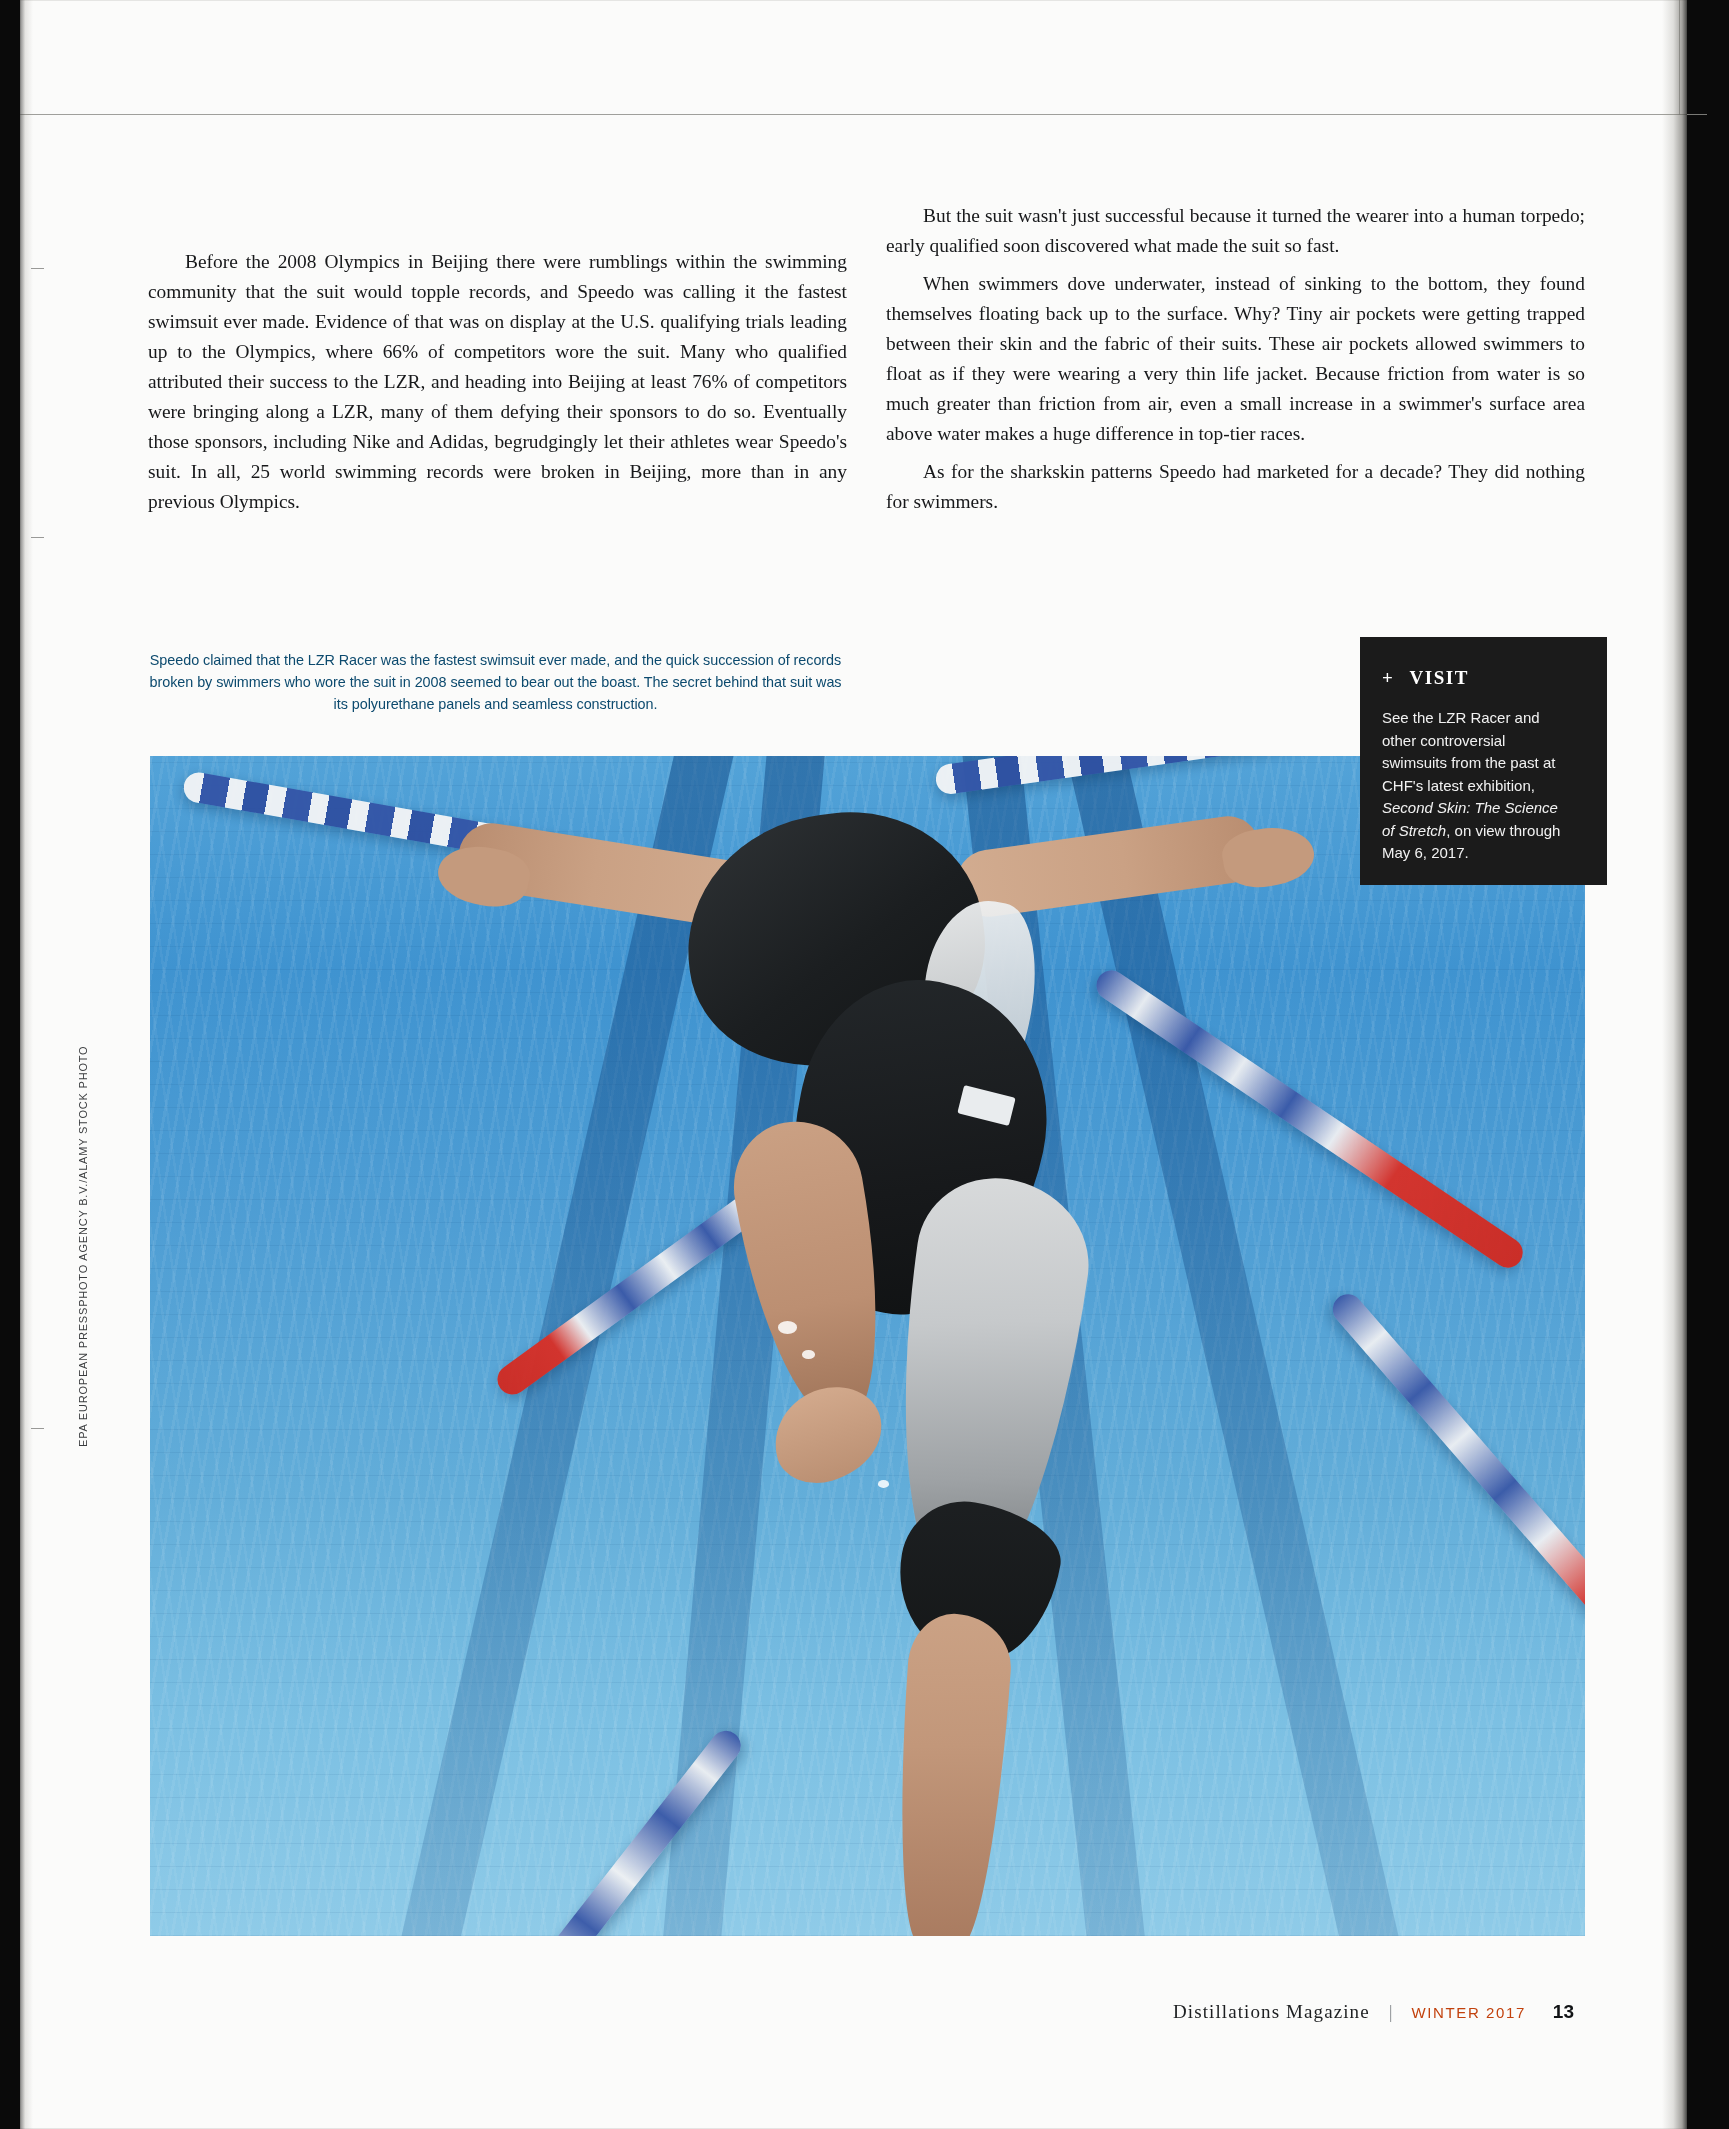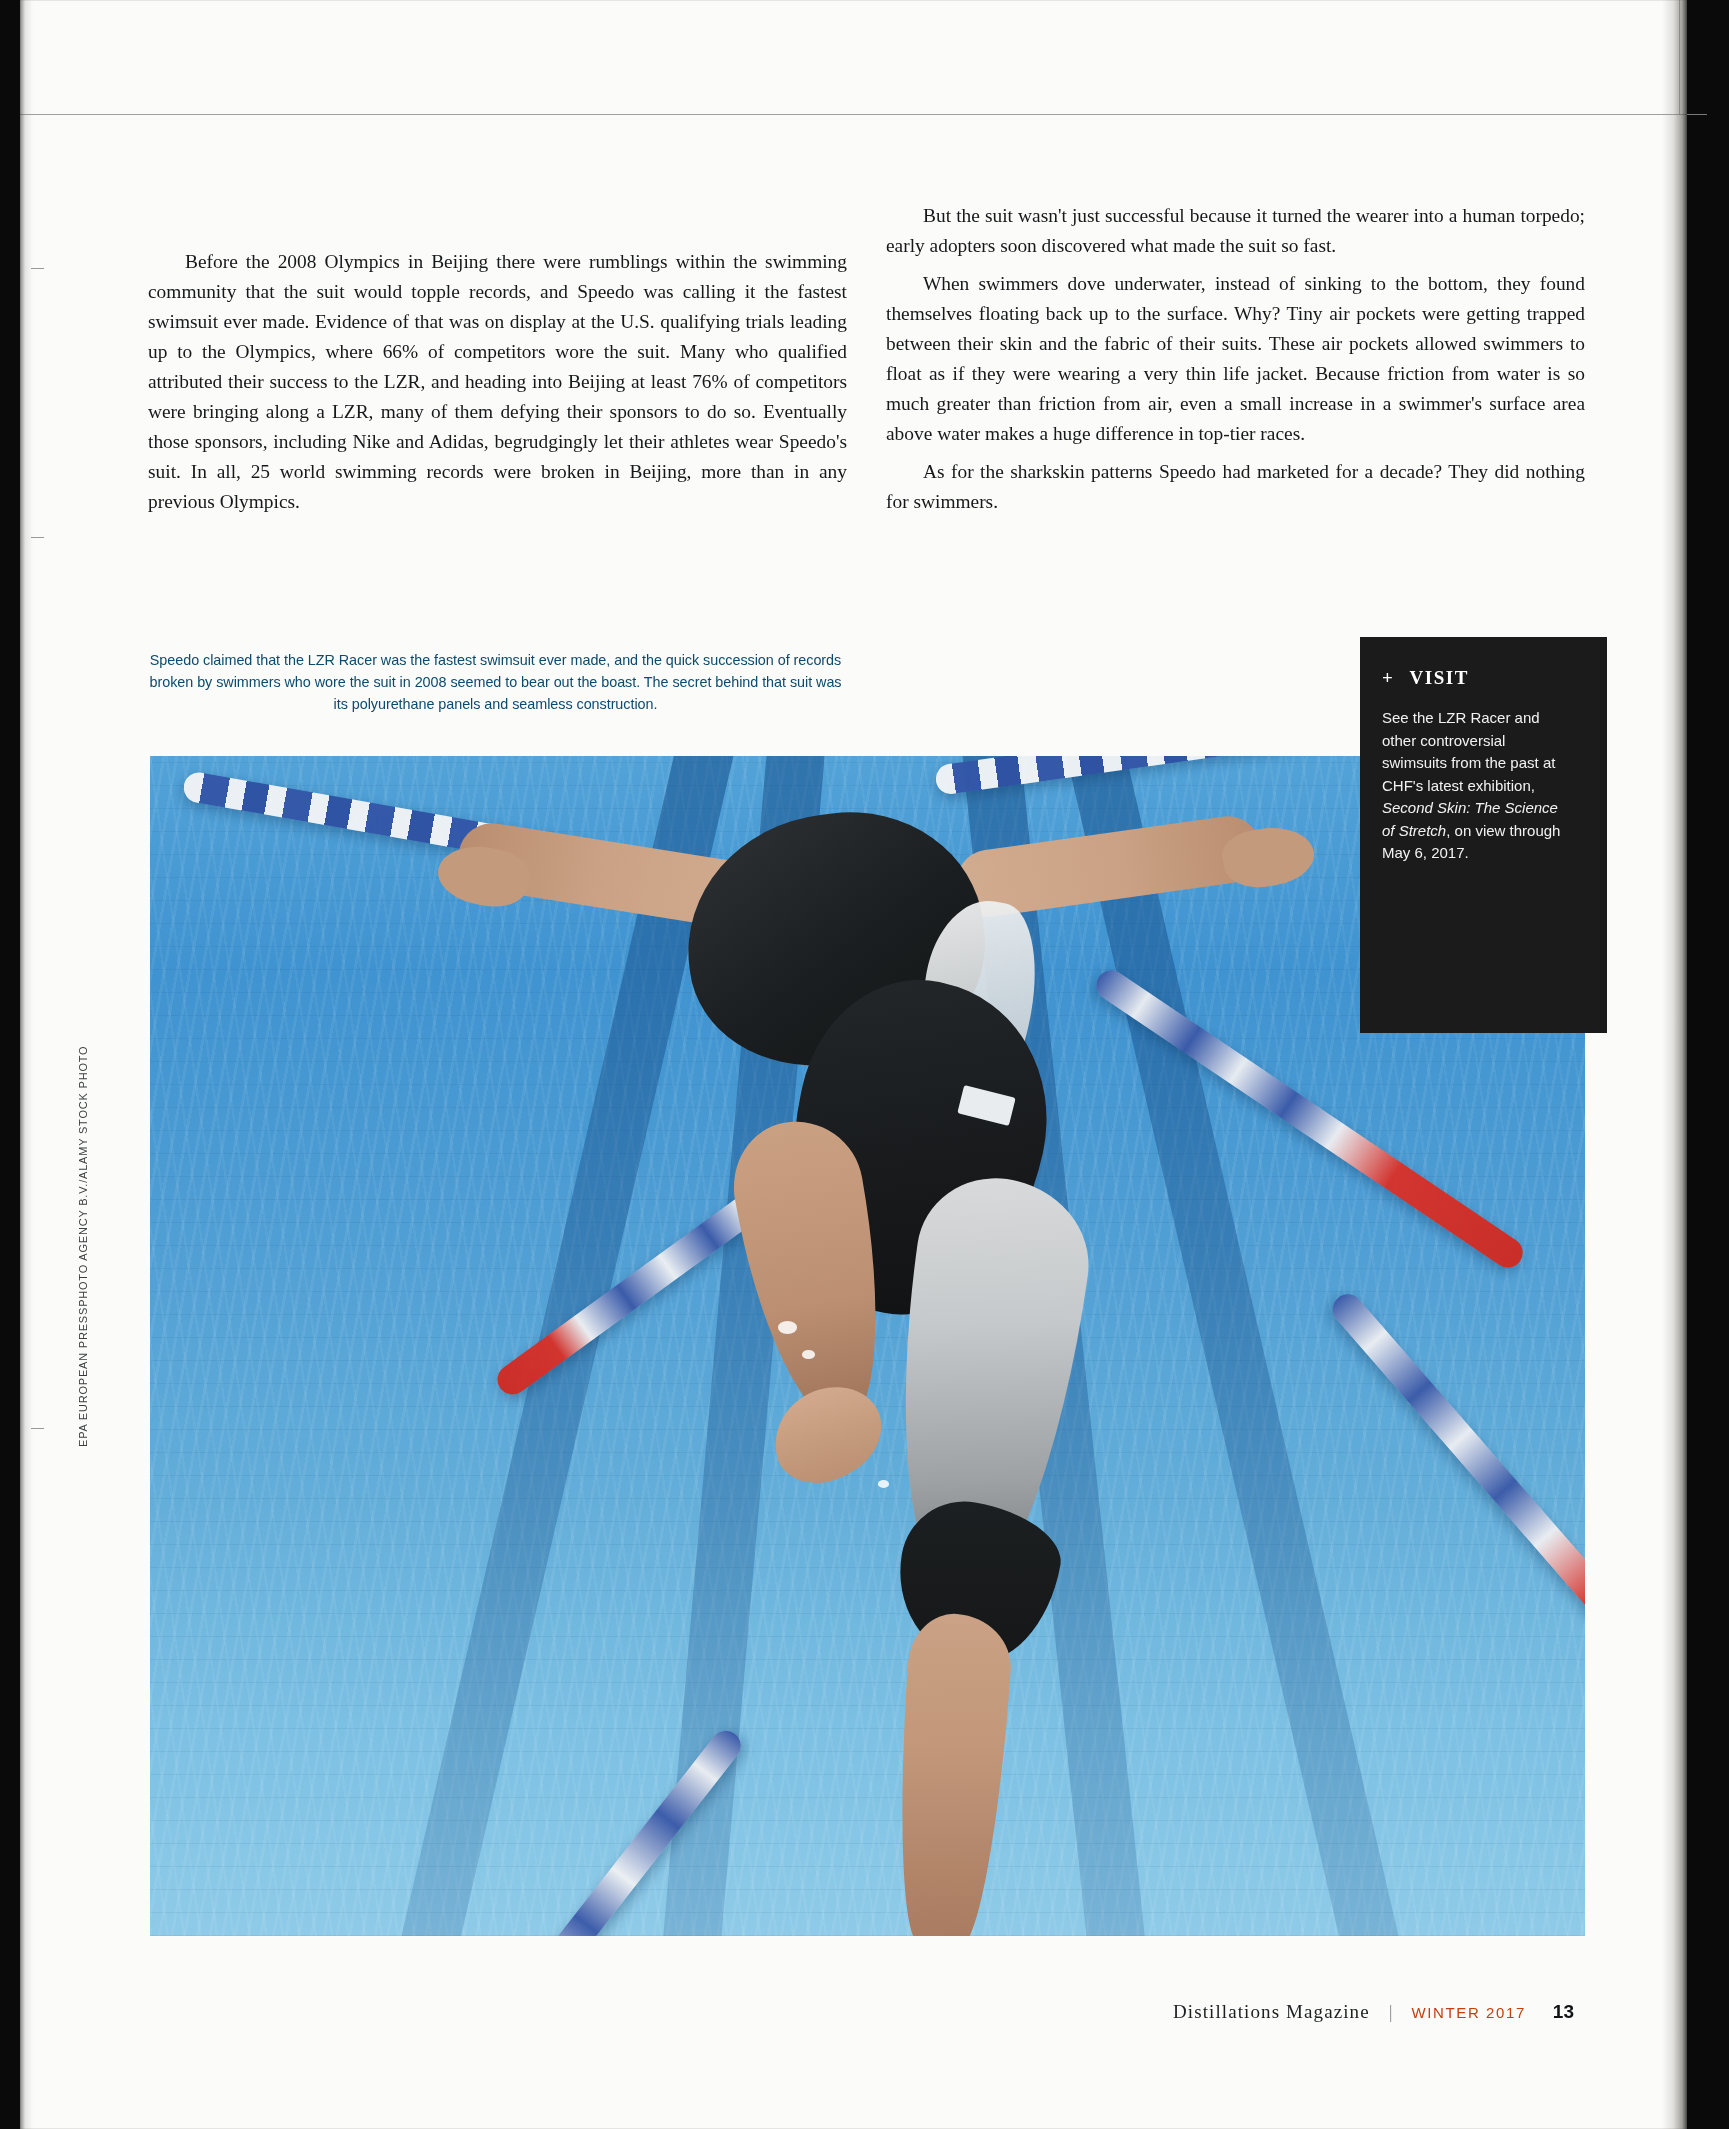--- a/index.html
+++ b/index.html
@@ -291,21 +291,21 @@
     background: rgba(255,255,255,0.85);
     border-radius: 50%;
   }
 
   
   .visit-box {
     position: absolute;
     left: 1340px;
     top: 637px;
     width: 247px;
-    height: 396px;
+    height: 248px;
     background: #1b1b1b;
     color: #ffffff;
   }
   .visit-title {
     position: absolute;
     left: 22px;
     top: 30px;
     font-family: "Liberation Serif", serif;
     font-weight: 700;
     font-size: 19px;
@@ -383,21 +383,21 @@
     <div class="crop-line-v"></div>
     <div class="edge-tick" style="top: 268px;"></div>
     <div class="edge-tick" style="top: 537px;"></div>
     <div class="edge-tick" style="top: 1428px;"></div>
 
     <div class="columns">
       <div class="col">
         <p>Before the 2008 Olympics in Beijing there were rumblings within the swimming community that the suit would topple records, and Speedo was calling it the fastest swimsuit ever made. Evidence of that was on display at the U.S. qualifying trials leading up to the Olympics, where 66% of competitors wore the suit. Many who qualified attributed their success to the LZR, and heading into Beijing at least 76% of competitors were bringing along a LZR, many of them defying their sponsors to do so. Eventually those sponsors, including Nike and Adidas, begrudgingly let their athletes wear Speedo's suit. In all, 25 world swimming records were broken in Beijing, more than in any previous Olympics.</p>
       </div>
       <div class="col">
-        <p>But the suit wasn't just successful because it turned the wearer into a human torpedo; early adopters soon discovered what made the suit so fast.</p>
+        <p>But the suit wasn't just successful because it turned the wearer into a human torpedo; early qualified soon discovered what made the suit so fast.</p>
         <p>When swimmers dove underwater, instead of sinking to the bottom, they found themselves floating back up to the surface. Why? Tiny air pockets were getting trapped between their skin and the fabric of their suits. These air pockets allowed swimmers to float as if they were wearing a very thin life jacket. Because friction from water is so much greater than friction from air, even a small increase in a swimmer's surface area above water makes a huge difference in top-tier races.</p>
         <p>As for the sharkskin patterns Speedo had marketed for a decade? They did nothing for swimmers.</p>
       </div>
     </div>
 
     <div class="caption">Speedo claimed that the LZR Racer was the fastest swimsuit ever made, and the quick succession of records broken by swimmers who wore the suit in 2008 seemed to bear out the boast. The secret behind that suit was its polyurethane panels and seamless construction.</div>
 
     <div class="photo">
       <div class="water"></div>
       <div class="water-texture"></div>

